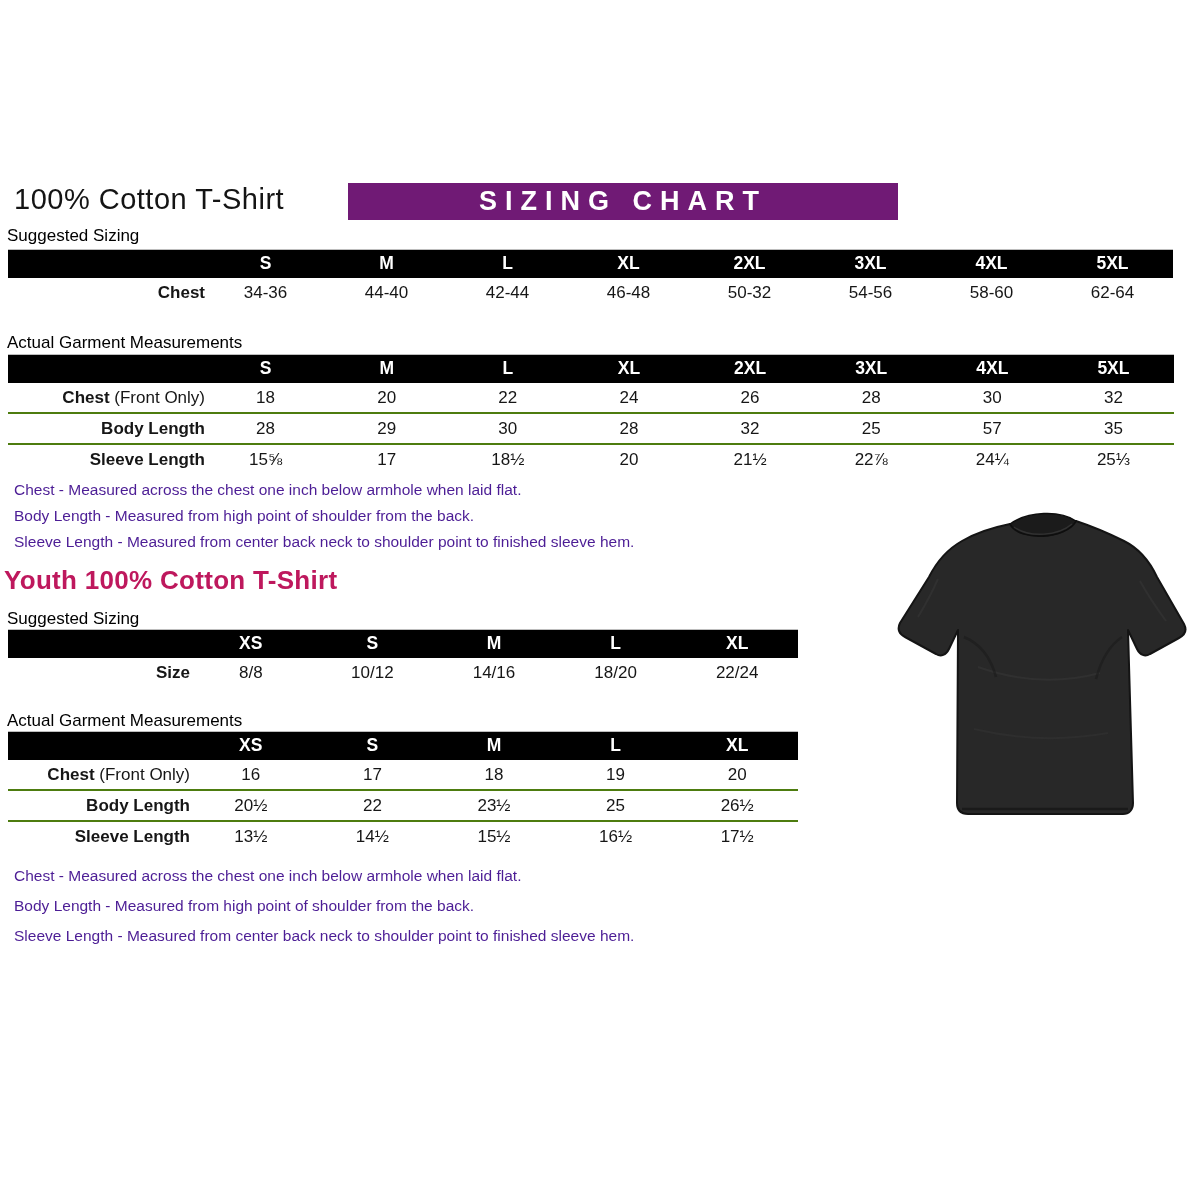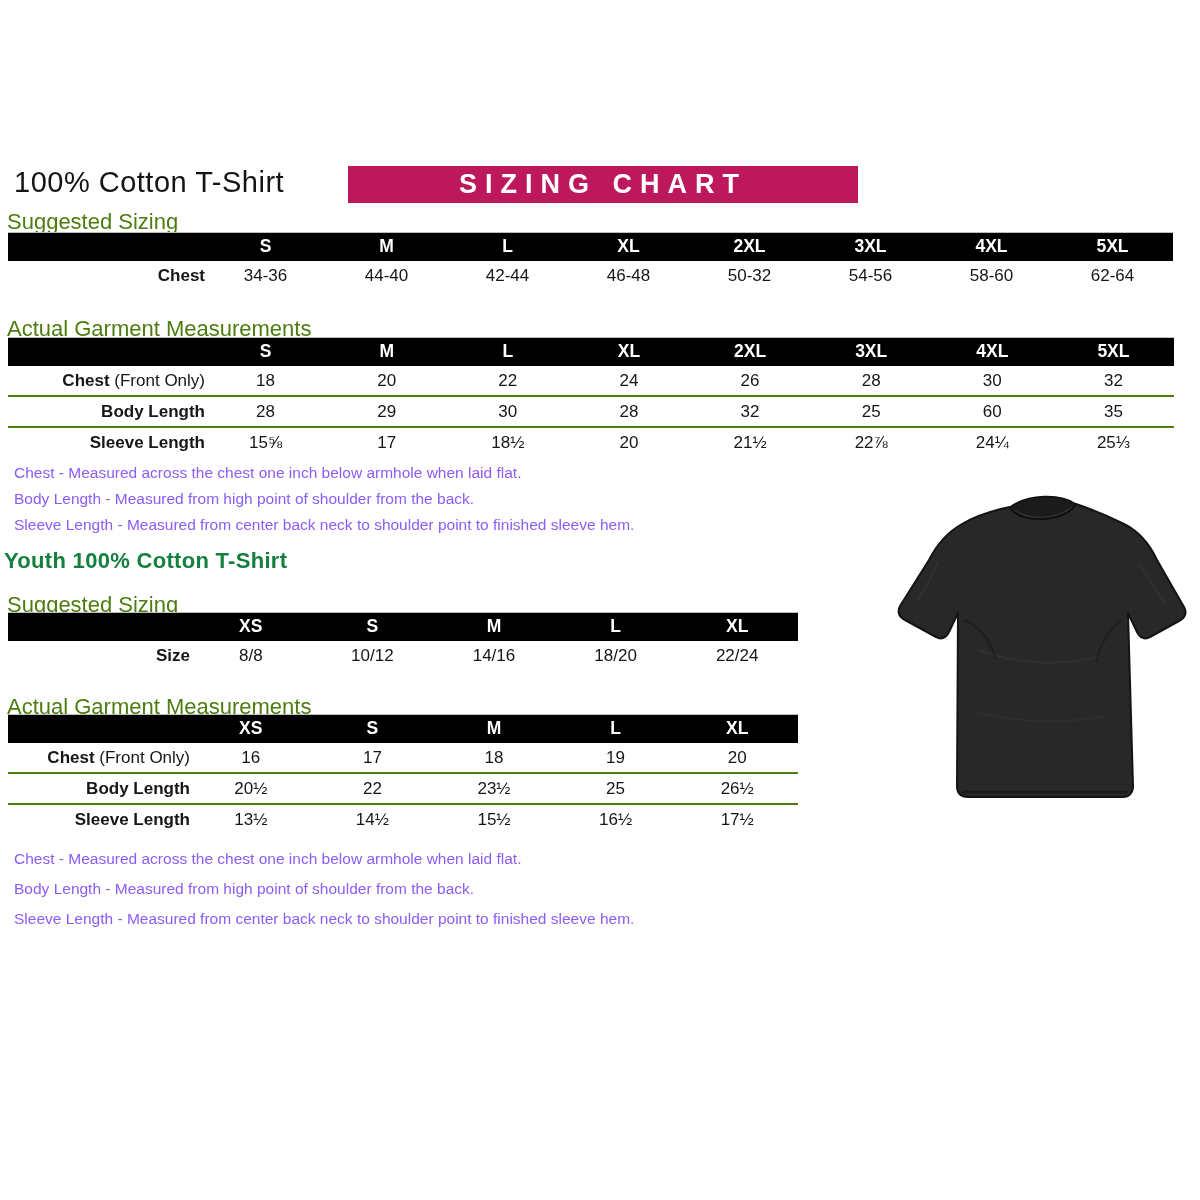--- a/index.html
+++ b/index.html
@@ -5,40 +5,40 @@
   * { box-sizing: border-box; }
   html, body { margin: 0; padding: 0; }
   body {
     width: 1200px; height: 1200px;
     background: #ffffff;
     position: relative;
     font-family: "Liberation Sans", sans-serif;
     color: #1a1a1a;
     overflow: hidden;
   }
-  .abs { position: absolute; }
+  .abs { position: absolute; margin-top: 17px; }
 
   .main-title {
     left: 14px; top: 166px;
     font-size: 29px; font-weight: 400; color: #141414;
     letter-spacing: 0.5px; white-space: nowrap;
   }
   .banner {
-    left: 348px; top: 166px; width: 510px; height: 37px;
-    background: #be185d; color: #ffffff;
+    left: 348px; top: 166px; width: 550px; height: 37px;
+    background: #701a75; color: #ffffff;
     display: flex; align-items: center; justify-content: center;
     font-size: 27px; font-weight: 700; letter-spacing: 8px;
     white-space: nowrap;
   }
   .section-label {
-    font-size: 22px; color: #4d7c0f; white-space: nowrap;
+    font-size: 17px; color: #000000; white-space: nowrap;
   }
   .youth-title {
     left: 4px; top: 548px;
-    font-size: 22px; font-weight: 700; color: #15803d;
+    font-size: 26px; font-weight: 700; color: #be185d;
     letter-spacing: 0.3px; white-space: nowrap;
   }
 
   .table-wrap table {
     border-collapse: collapse; width: 100%; table-layout: fixed;
     font-size: 17px; color: #161616;
   }
   .table-wrap thead th {
     background: #000000; color: #ffffff;
     font-weight: 700; font-size: 17.5px;
@@ -46,21 +46,21 @@
     border-top: 1px solid #bdbdbd;
   }
   .table-wrap tbody td {
     text-align: center; padding: 5px 0 4px;
     font-weight: 400;
   }
   .table-wrap tbody td.row-label { text-align: right; padding-left: 10px; }
   .table-wrap tbody td.row-label .b { font-weight: 700; }
   .table-wrap tbody tr + tr td { border-top: 2px solid #4d7c0f; }
 
-  .note-line { font-size: 15.5px; color: #8b5cf6; white-space: nowrap; }
+  .note-line { font-size: 15.5px; color: #4c1d95; white-space: nowrap; }
   .notes-adult { left: 14px; top: 460px; line-height: 26px; }
   .notes-youth { left: 14px; top: 844px; line-height: 30px; }
 
   .shirt-box { left: 878px; top: 470px; width: 320px; height: 360px; }
 </style>
 </head>
 <body>
 
 <div class="abs main-title">100% Cotton T-Shirt</div>
 <div class="abs banner">SIZING CHART</div>
@@ -148,21 +148,21 @@
           <td>32</td>
         </tr>
         <tr>
           <td class="row-label"><span class="b">Body Length</span></td>
           <td>28</td>
           <td>29</td>
           <td>30</td>
           <td>28</td>
           <td>32</td>
           <td>25</td>
-          <td>60</td>
+          <td>57</td>
           <td>35</td>
         </tr>
         <tr>
           <td class="row-label"><span class="b">Sleeve Length</span></td>
           <td>15⅝</td>
           <td>17</td>
           <td>18½</td>
           <td>20</td>
           <td>21½</td>
           <td>22⅞</td>

